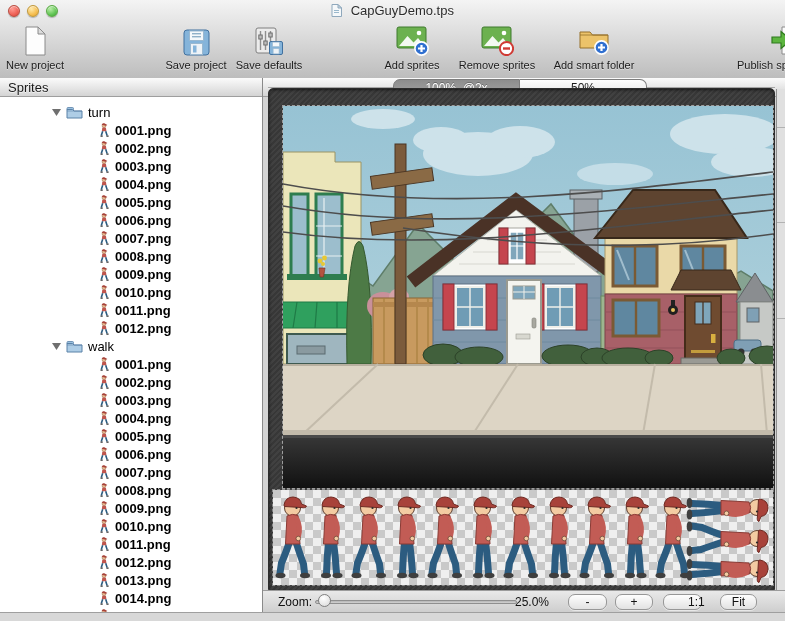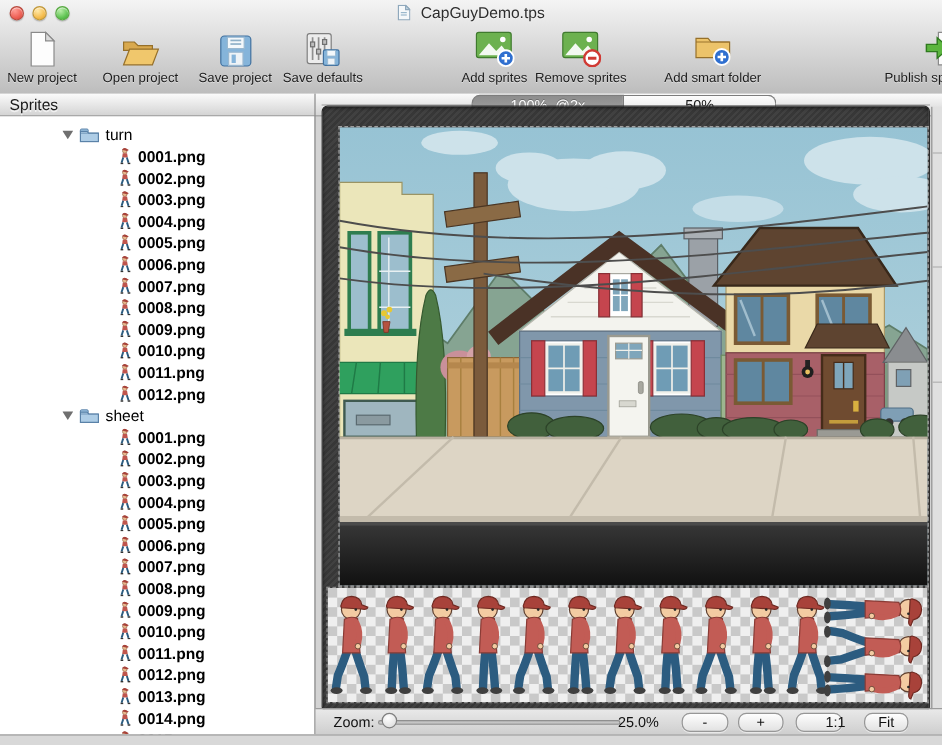--- a/index.html
+++ b/index.html
@@ -110,29 +110,20 @@
 
   <div class="tool" style="left:-13px">
     <div class="tool-ic">
         <svg width="24" height="30" viewBox="0 0 24 30">
           <path d="M3 1h12l7 7v21H3z" fill="#fdfdfd" stroke="#8a8a8a"></path>
           <path d="M15 1l7 7h-7z" fill="#dcdcdc" stroke="#8a8a8a"></path>
         </svg>
       </div>
     <div class="tool-label">New project</div>
   </div>
-  <div class="tool" style="left:69px">
-    <div class="tool-ic">
-        <svg width="32" height="26" viewBox="0 0 32 26">
-          <path d="M2 5h9l3 3h12v4H2z" fill="#d9a94e" stroke="#96702a"></path>
-          <path d="M2 24l5-13h24l-5 13z" fill="#f0c76c" stroke="#96702a"></path>
-        </svg>
-      </div>
-    <div class="tool-label">Open project</div>
-  </div>
   <div class="tool" style="left:148px">
     <div class="tool-ic">
         <svg width="27" height="27" viewBox="0 0 27 27">
           <rect x="1" y="1" width="25" height="25" rx="3" fill="#85b4da" stroke="#41719f"></rect>
           <rect x="6.5" y="2" width="14" height="9.5" fill="#f4f8fb" stroke="#9ab8d0"></rect>
           <rect x="9" y="4" width="9" height="1.4" fill="#8fb0c8"></rect>
           <rect x="9" y="7" width="9" height="1.4" fill="#8fb0c8"></rect>
           <rect x="7.5" y="14.5" width="12" height="11" fill="#eef3f7" stroke="#9ab8d0"></rect>
           <rect x="10" y="16.5" width="3.5" height="7" fill="#85b4da"></rect>
         </svg>
@@ -161,21 +152,21 @@
         <svg width="33" height="31" viewBox="0 0 33 31">
           <rect x="1" y="2" width="29" height="21" rx="2" fill="#6cb14f" stroke="#3f7a2e"></rect>
           <path d="M3 21l8.5-10 6 6.5 4.5-4.5 6.5 8z" fill="#ffffff" opacity=".92"></path>
           <circle cx="23" cy="8" r="2.3" fill="#fff"></circle>
           <circle cx="25.5" cy="23.5" r="6.6" fill="#2f6fd0" stroke="#fff" stroke-width="1.6"></circle>
           <path d="M25.5 20v7M22 23.5h7" stroke="#fff" stroke-width="2.2"></path>
         </svg>
       </div>
     <div class="tool-label">Add sprites</div>
   </div>
-  <div class="tool" style="left:436px">
+  <div class="tool" style="left:449px">
     <div class="tool-ic">
         <svg width="33" height="31" viewBox="0 0 33 31">
           <rect x="1" y="2" width="29" height="21" rx="2" fill="#6cb14f" stroke="#3f7a2e"></rect>
           <path d="M3 21l8.5-10 6 6.5 4.5-4.5 6.5 8z" fill="#ffffff" opacity=".92"></path>
           <circle cx="23" cy="8" r="2.3" fill="#fff"></circle>
           <circle cx="25.5" cy="23.5" r="6.6" fill="#fff" stroke="#d03a34" stroke-width="2"></circle>
           <path d="M22 23.5h7" stroke="#d03a34" stroke-width="2.4"></path>
         </svg>
       </div>
     <div class="tool-label">Remove sprites</div>
@@ -405,21 +396,21 @@
         </svg>
       </span>
       <span class="icon folder-ic">
         <svg width="17" height="13" viewBox="0 0 17 13">
           <rect x="1" y="1.5" width="6.5" height="3" rx="1" fill="#9cc2e0" stroke="#5a82a8" stroke-width=".8"></rect>
           <path d="M1 3.5h5.5L8 5h8v7H1z" fill="#aecde6" stroke="#5a82a8"></path>
           <path d="M1 5h15" stroke="#5a82a8" stroke-width=".6"></path>
         </svg>
       </span>
 
-      <span class="tree-label">sheet</span>
+      <span class="tree-label">walk</span>
     </div>
 
     <div class="tree-row file">
 
       <span class="icon sprite-ic">
         <svg width="11" height="14" viewBox="0 0 11 14">
           <circle cx="5" cy="2.8" r="1.9" fill="#e8b98e" stroke="#8a5a3a" stroke-width=".5"></circle>
           <path d="M2.6 1.8Q4.2-.6 6.6 1L8.4 2.1 6.8 2.8Z" fill="#a8423a"></path>
           <path d="M3.3 4.7h3.6l.6 3.6H2.8Z" fill="#bf554d"></path>
           <path d="M3.7 8.3 2.3 12.6M6.7 8.3 8.1 12.6" stroke="#2c5c80" stroke-width="1.6"></path>

